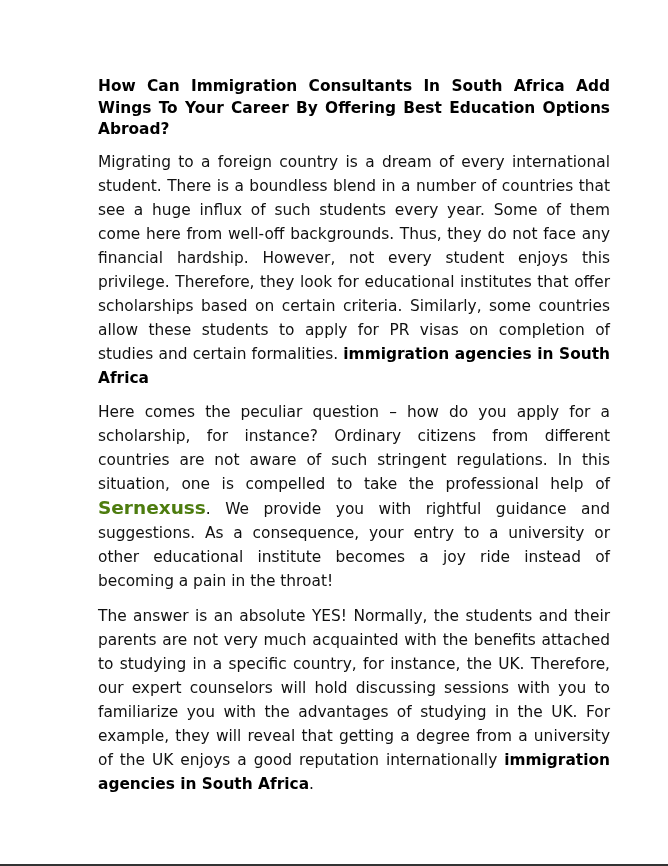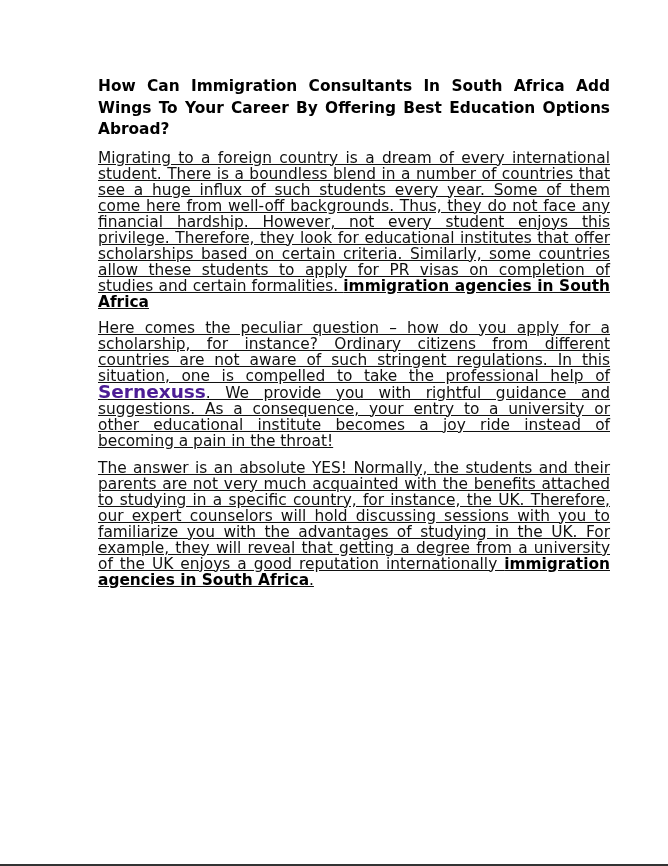--- a/index.html
+++ b/index.html
@@ -25,34 +25,33 @@
     .heading {
       font-weight: bold;
       font-size: 15.4px;
       line-height: 21.5px;
       text-align: justify;
       margin: 0 0 8px 0;
       color: #000000;
     }
     .para {
       font-size: 15.4px;
-      line-height: 16px;
+      line-height: 24px;
       text-align: justify;
       margin: 0 0 10px 0;
       color: #111111;
-      text-decoration: underline;
     }
     .para b {
       font-weight: bold;
       color: #000000;
     }
     .brand {
       font-weight: bold;
       font-size: 18.5px;
-      color: #4c1d95;
+      color: #4d7c0f;
     }
     #h1 { margin-bottom: 9px; }
     #p1 { margin-bottom: 10px; }
     #p2 { margin-bottom: 11px; }
     #h2 { margin-bottom: 9px; }
     .bottom-rule {
       position: absolute;
       left: 0;
       right: 0;
       top: 864px;

